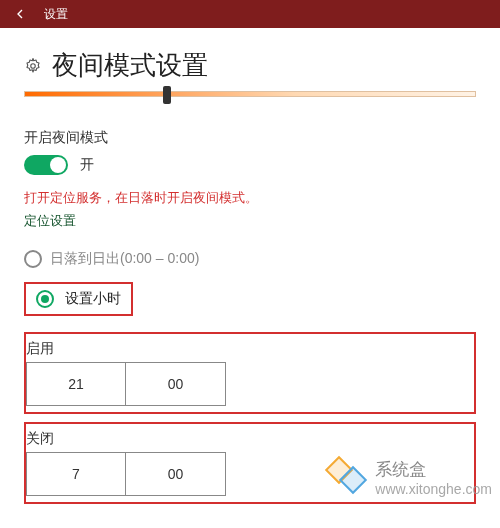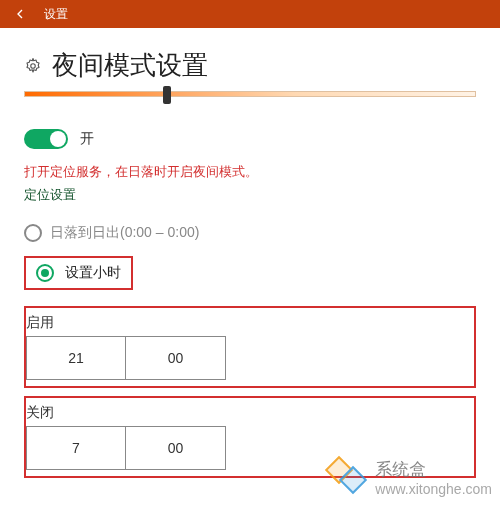--- a/index.html
+++ b/index.html
@@ -1,17 +1,17 @@
 <!DOCTYPE html>
 <html><head>
   <meta charset="utf-8">
   <style>
     * { margin: 0; padding: 0; box-sizing: border-box; font-family: "Microsoft YaHei", "Segoe UI", sans-serif; }
     body { width: 500px; height: 528px; background: #fff; position: relative; overflow: hidden; }
-    .titlebar { background: #c2410c; height: 28px; display: flex; align-items: center; color: #fff; font-size: 12px; }
+    .titlebar { background: #7f1d1d; height: 28px; display: flex; align-items: center; color: #fff; font-size: 12px; }
     .back-btn { width: 40px; height: 28px; display: flex; align-items: center; justify-content: center; cursor: pointer; }
     .back-btn svg { width: 16px; height: 16px; }
     .titlebar-title { padding-left: 4px; }
     .content { padding: 20px 24px; }
     .page-title-row { display: flex; align-items: center; gap: 10px; margin-bottom: 8px; }
     .gear-icon { width: 18px; height: 18px; color: #555; }
     .page-title { font-size: 26px; font-weight: 400; color: #222; }
     .slider-track { position: relative; height: 6px; background: linear-gradient(to right, #ff6a00 0%, #ffd9b3 60%, #fff3e6 100%); border: 1px solid #e0c0a0; margin-bottom: 32px; }
     .slider-thumb { position: absolute; top: -6px; left: 138px; width: 8px; height: 18px; background: #333; border-radius: 2px; }
     .section-title { font-size: 18px; color: #333; margin-bottom: 16px; font-weight: 400; }
@@ -62,20 +62,21 @@
       <path d="M12 2l1 3 3-1 1 3 3 1-1 3 1 3-3 1-1 3-3-1-1 3-1-3-3 1-1-3-3-1 1-3-1-3 3-1 1-3 3 1z" stroke-linejoin="round"></path>
     </svg>
     <h1 class="page-title">夜间模式设置</h1>
   </div>
 
   <div class="slider-track">
     <div class="slider-thumb"></div>
   </div>
 
 
+  <div class="toggle-label">开启夜间模式</div>
   <div class="toggle-row">
     <div class="toggle">
       <div class="toggle-knob"></div>
     </div>
     <span class="toggle-state">开</span>
   </div>
 
   <div class="warning-text">打开定位服务，在日落时开启夜间模式。</div>
   <a class="location-link">定位设置</a>
 

